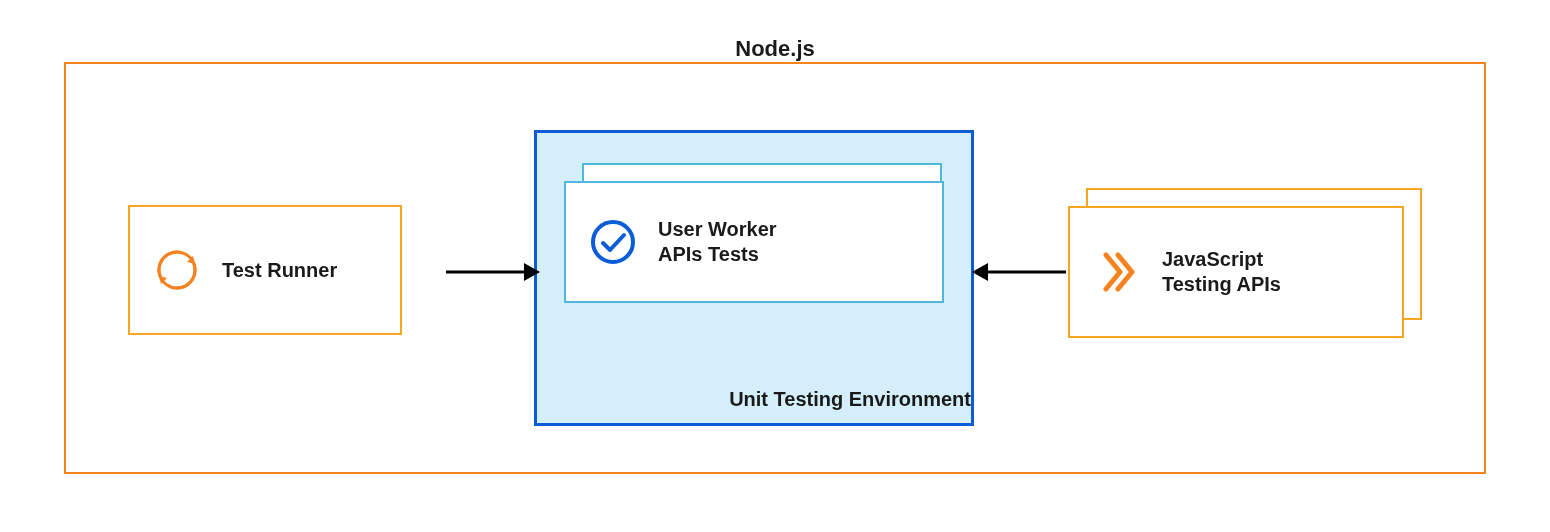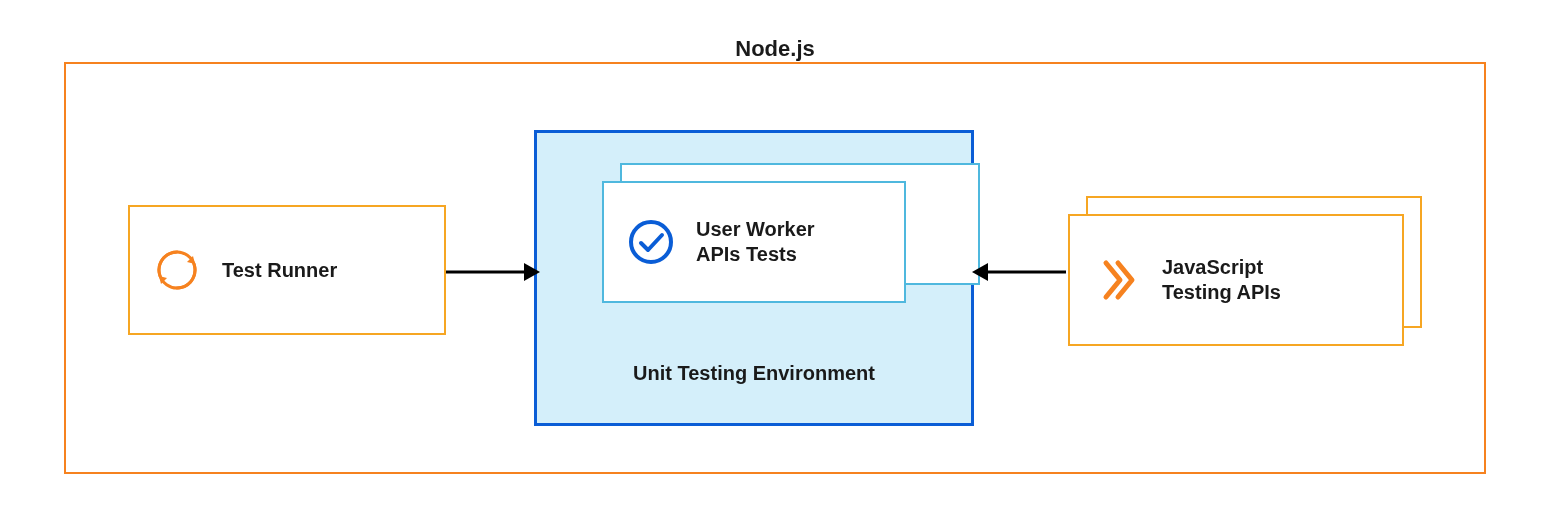--- a/index.html
+++ b/index.html
@@ -38,24 +38,24 @@
       height: 296px;
       border: 3px solid #0a5dd6;
       background: #d4effa;
       padding: 24px 24px 16px 24px;
       display: flex;
       flex-direction: column;
       align-items: center;
     }
     .env-box-label {
       position: absolute;
-      bottom: 38px;
+      bottom: 12px;
       left: 0;
       right: 0;
-      text-align: center;
+      text-align: right;
       font-size: 20px;
       font-weight: 600;
       color: #1a1a1a;
     }
     .card-stack { position: relative; }
     .card {
       background: #fff;
       display: flex;
       align-items: center;
       gap: 18px;
@@ -65,28 +65,28 @@
       font-size: 20px;
       font-weight: 700;
       line-height: 1.25;
       color: #1a1a1a;
       white-space: nowrap;
     }
     .test-runner-card {
       position: absolute;
       left: 128px;
       top: 205px;
-      width: 318px;
+      width: 274px;
       height: 130px;
       border: 2px solid #f6a623;
     }
     .runtime-stack {
       position: absolute;
       left: 1068px;
-      top: 196px;
+      top: 188px;
     }
     .runtime-back {
       position: absolute;
       left: 18px;
       top: 0;
       width: 336px;
       height: 132px;
       border: 2px solid #f6a623;
       background: #fff;
     }
@@ -103,21 +103,21 @@
       left: 18px;
       top: 0;
       width: 360px;
       height: 122px;
       border: 2px solid #4fb8de;
       background: #fff;
     }
     .worker-front {
       position: relative;
       top: 18px;
-      width: 304px;
+      width: 380px;
       height: 122px;
       border: 2px solid #4fb8de;
     }
     .icon-wrap {
       width: 54px;
       height: 54px;
       display: flex;
       align-items: center;
       justify-content: center;
       flex: none;

